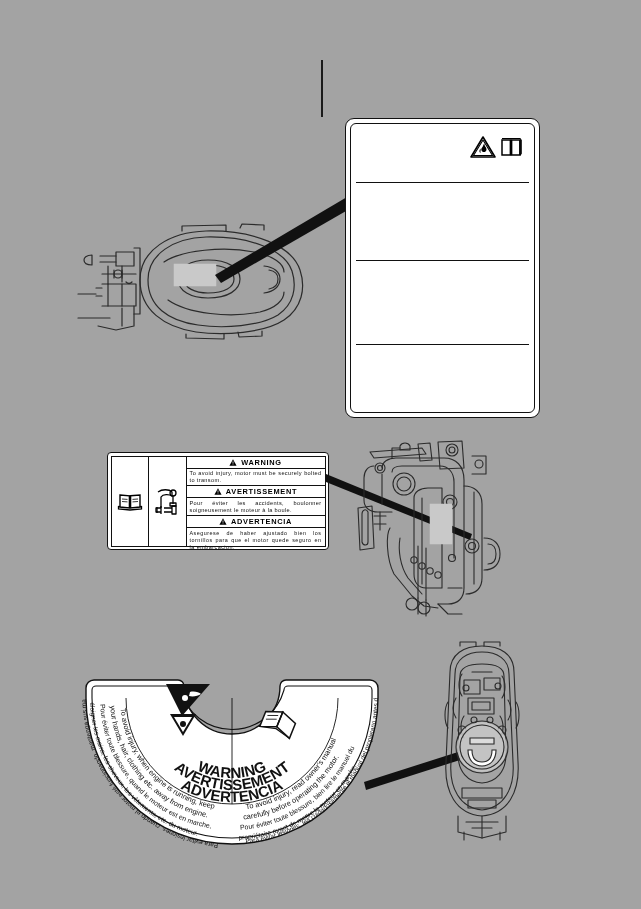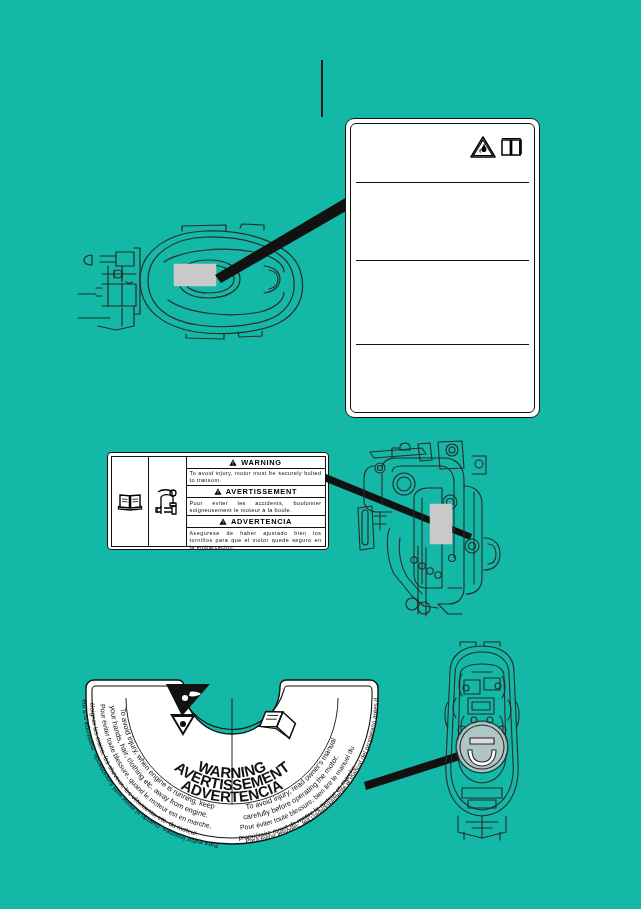--- a/index.html
+++ b/index.html
@@ -11,21 +11,21 @@
   body {
     width: 641px;
     height: 909px;
     position: relative;
     font-family: "Liberation Sans", sans-serif;
     overflow: hidden;
   }
   .page {
     position: absolute;
     inset: 0;
-    background: #14b8a6;
+    background: #a3a3a3;
   }
 
   
   .abs { position: absolute; }
   svg { display: block; overflow: visible; }
 
   
   .top-rule {
     position: absolute;
     left: 321px;

